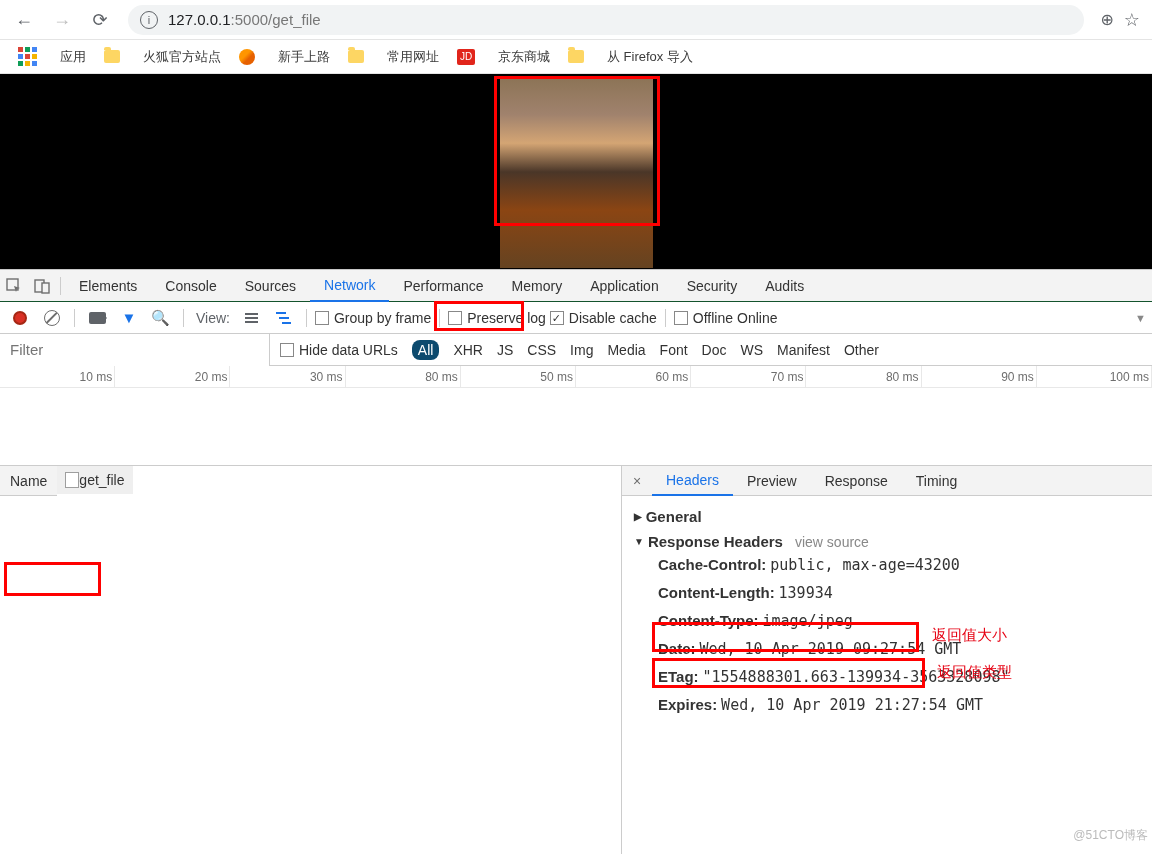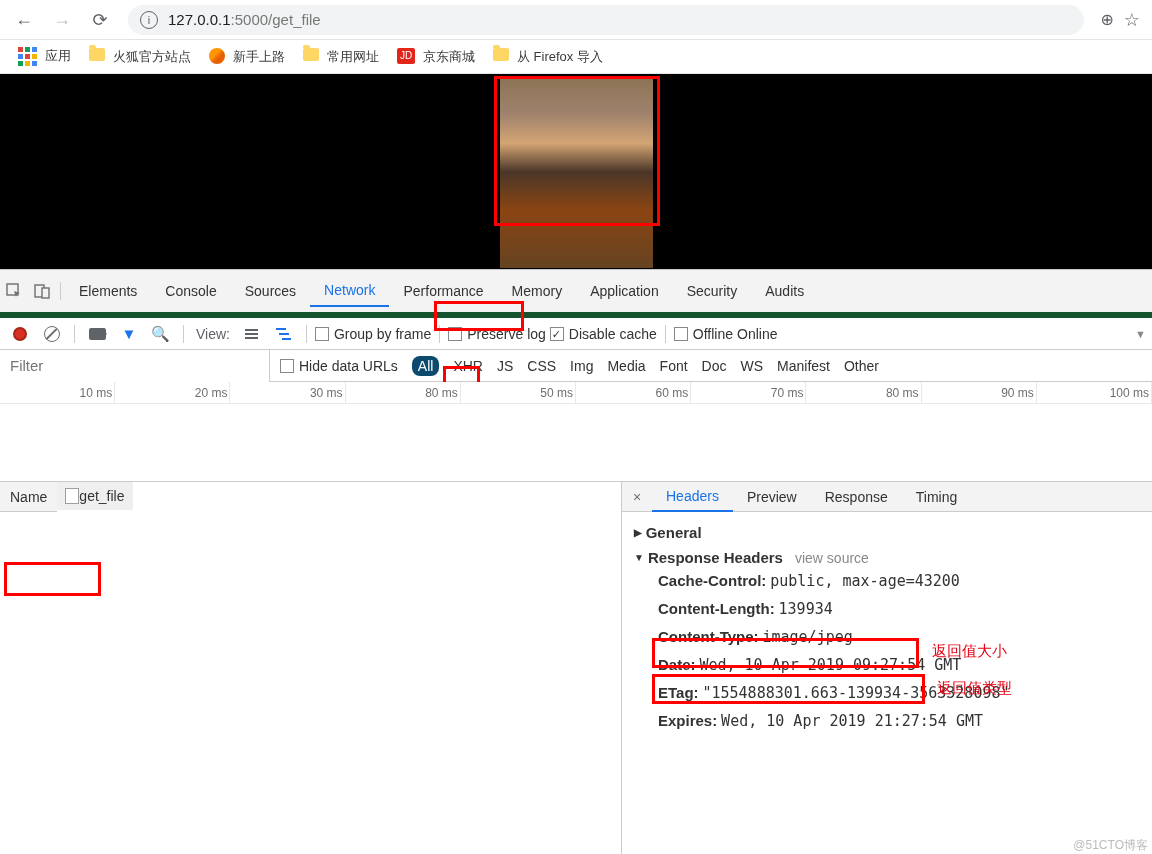--- a/index.html
+++ b/index.html
@@ -9,35 +9,35 @@
 .navbar{height:40px;padding:0 8px;gap:6px;border-bottom:1px solid #e4e4e4}
 .nav-btn{width:32px;height:32px;display:flex;align-items:center;justify-content:center;color:#5f6368;font-size:18px;border-radius:50%}
 .nav-btn.disabled{color:#bdbdbd}
 .omnibox{flex:1;display:flex;align-items:center;height:30px;background:#f1f3f4;border-radius:15px;padding:0 12px;margin:0 6px;color:#202124;font-size:15px}
 .omnibox .info-icon{width:18px;height:18px;border:1.5px solid #5f6368;border-radius:50%;display:flex;align-items:center;justify-content:center;font-size:11px;margin-right:10px;color:#5f6368}
 .url-host{color:#202124}
 .url-path{color:#777}
 .nav-right{display:flex;gap:10px;align-items:center;padding:0 4px;color:#5f6368}
 
 .bookmarks{height:34px;padding:0 10px;gap:2px;border-bottom:1px solid #e4e4e4;font-size:13px;color:#3b3b3b}
-.bm-item{display:flex;align-items:flex-start;gap:8px;padding:4px 8px;border-radius:3px}
+.bm-item{display:flex;align-items:center;gap:23px;padding:4px 8px;border-radius:3px}
 .apps-icon{display:grid;grid-template-columns:repeat(3,5px);grid-template-rows:repeat(3,5px);gap:2px}
 .apps-icon span{width:5px;height:5px}
 .folder-icon{width:16px;height:13px;background:#fdd663;border-radius:2px;position:relative}
 .folder-icon::before{content:"";position:absolute;top:-3px;left:0;width:7px;height:3px;background:#fdd663;border-radius:2px 2px 0 0}
 .ff-icon{width:16px;height:16px;border-radius:50%;background:linear-gradient(135deg,#ff9500 40%,#e66000 60%)}
 .jd-icon{width:18px;height:16px;background:#e1251b;color:#fff;font-size:10px;font-weight:normal;display:flex;align-items:center;justify-content:center;border-radius:2px}
 
 .viewport{height:195px;background:#000;display:flex;align-items:flex-start;justify-content:center;overflow:hidden;position:relative}
 .img-box{width:153px;height:192px;position:relative;margin-top:2px}
 .img-placeholder{width:100%;height:100%;background:linear-gradient(#8b7355 0%,#a0826d 20%,#d4a574 35%,#4a3628 50%,#8b4513 70%,#654321 100%)}
 .red-box{position:absolute;border:3px solid #ff0000}
 
 .devtools{display:flex;flex-direction:column;height:585px;border-top:1px solid #c7c7c7}
-.dt-tabs{display:flex;align-items:center;height:48px;border-bottom:6px solid #14532d;background:#f3f3f3}
+.dt-tabs{display:flex;align-items:center;height:32px;border-bottom:1px solid #14532d;background:#f3f3f3}
 .dt-tool-icon{width:28px;height:28px;display:flex;align-items:center;justify-content:center;color:#6e6e6e;font-size:15px}
 .dt-sep{width:1px;height:18px;background:#ccc;margin:0 4px}
 .dt-tab{padding:7px 14px;font-size:14px;color:#333;cursor:pointer}
 .dt-tab.active{color:#1a73e8;border-bottom:2px solid #1a73e8}
 
 .net-toolbar{display:flex;align-items:center;height:32px;padding:0 6px;gap:4px;border-bottom:1px solid #ccc;font-size:14px;color:#333}
 .record-dot{width:14px;height:14px;background:#d93025;border-radius:50%;border:2px solid #a52714}
 .clear-icon{width:16px;height:16px;border:1.6px solid #6e6e6e;border-radius:50%;position:relative}
 .clear-icon::after{content:"";position:absolute;width:15px;height:1.6px;background:#6e6e6e;top:6px;left:-1px;transform:rotate(-45deg)}
 .cam-icon{width:17px;height:12px;background:#5f6368;position:relative;border-radius:2px}
@@ -77,21 +77,21 @@
 .det-tab.active{color:#1a73e8;border-bottom:2px solid #1a73e8}
 .det-body{padding:8px 6px;flex:1;overflow:auto;font-size:15px}
 .sect{padding:4px 6px}
 .sect-head{font-weight:bold;color:#333;display:flex;align-items:center;gap:4px}
 .sect-head .tri{font-size:10px}
 .view-source{font-weight:normal;color:#888;margin-left:8px;font-size:14px}
 .hdr-line{padding:4px 0 4px 24px;font-family:system-ui}
 .hdr-k{font-weight:bold}
 .hdr-v{font-family:Consolas,monospace}
 .annotation{color:#e60012;font-size:15px;position:absolute}
-.watermark{position:absolute;right:4px;bottom:0;color:#bbb;font-size:12px}
+.watermark{position:absolute;right:4px;bottom:10px;color:#bbb;font-size:12px}
 </style>
 </head>
 <body>
 
 <div class="navbar row">
   <div class="nav-btn">←</div>
   <div class="nav-btn disabled">→</div>
   <div class="nav-btn">⟳</div>
   <div class="omnibox">
     <span class="info-icon">i</span>

